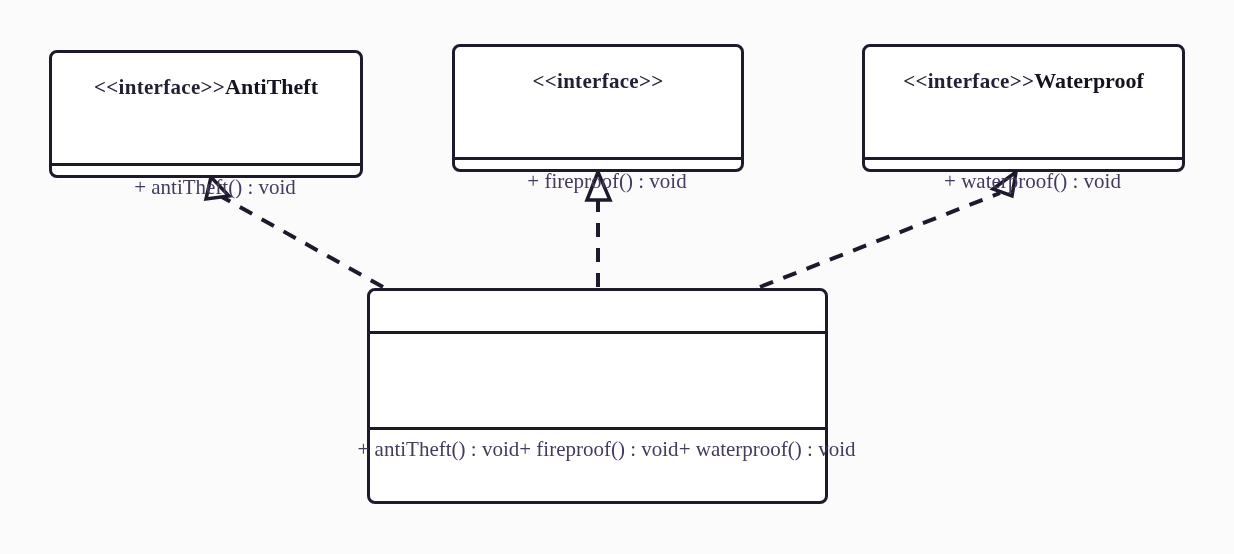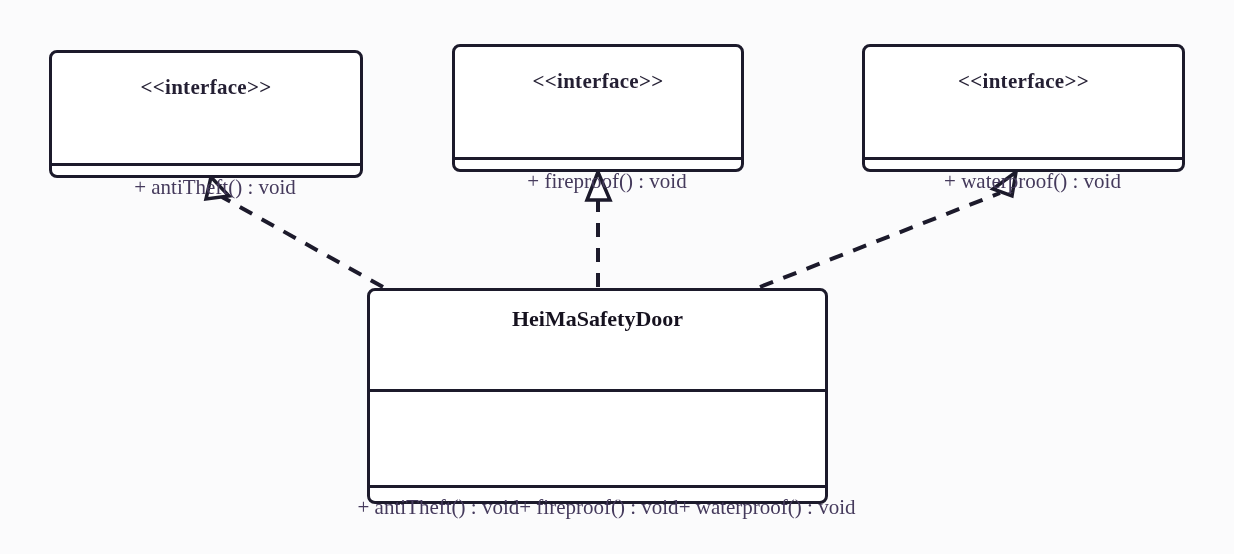--- a/index.html
+++ b/index.html
@@ -134,48 +134,47 @@
 
     <g>
       <path class="dash-line" d="M 760 287 L 1000 193"></path>
       <path class="arrow-head" d="M 1016 172 L 993 189 L 1012 196 Z"></path>
     </g>
   </svg>
 
   <div class="uml-box" id="box-antitheft">
     <div class="compartment hdr">
       <div class="stereotype">&lt;&lt;interface&gt;&gt;</div>
+      <div class="classname">AntiTheft</div>
     </div>
     <div class="compartment members divider-top">
       <div class="member">+ antiTheft() : void</div>
     </div>
   </div>
 
   <div class="uml-box" id="box-fireproof">
     <div class="compartment hdr">
       <div class="stereotype">&lt;&lt;interface&gt;&gt;</div>
     </div>
     <div class="compartment members divider-top">
       <div class="member">+ fireproof() : void</div>
     </div>
   </div>
 
   <div class="uml-box" id="box-waterproof">
     <div class="compartment hdr">
       <div class="stereotype">&lt;&lt;interface&gt;&gt;</div>
+      <div class="classname">Waterproof</div>
     </div>
     <div class="compartment members divider-top">
       <div class="member">+ waterproof() : void</div>
     </div>
   </div>
 
   <div class="uml-box" id="box-heimasafetydoor">
-    <div class="compartment hdr">
-      <div class="classname">HeiMaSafetyDoor</div>
-    </div>
     <div class="compartment members attrs empty divider-top">
     </div>
     <div class="compartment members ops divider-top">
       <div class="member">+ antiTheft() : void</div>
       <div class="member">+ fireproof() : void</div>
       <div class="member">+ waterproof() : void</div>
     </div>
   </div>
 
 </div>

